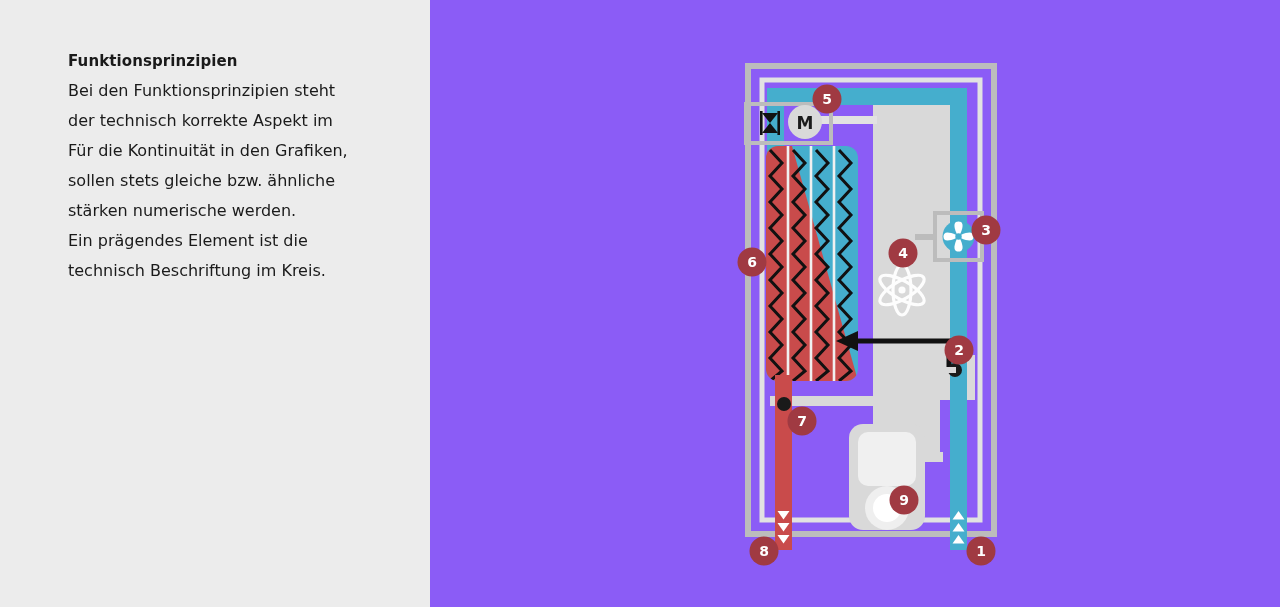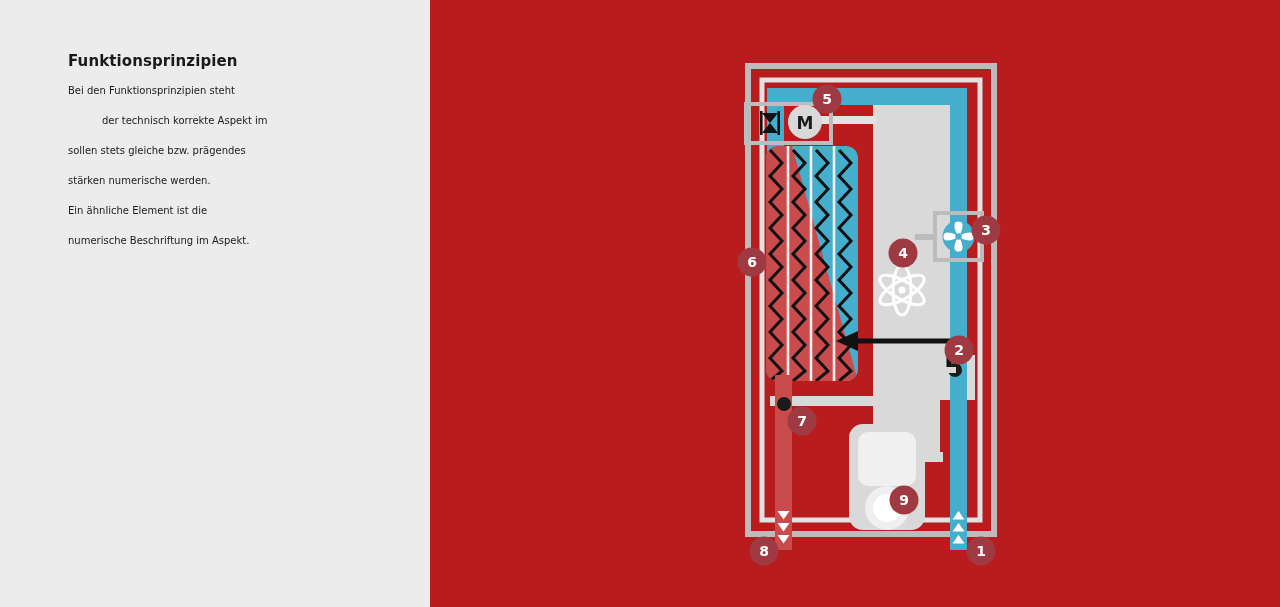--- a/index.html
+++ b/index.html
@@ -11,21 +11,21 @@
   body {
     width: 1280px;
     height: 607px;
     overflow: hidden;
     font-family: "DejaVu Sans", "Liberation Sans", sans-serif;
   }
   #page {
     position: relative;
     width: 1280px;
     height: 607px;
-    background: #b91c1c;
+    background: #8b5cf6;
     text-decoration: underline;
   }
   
   #sidebar {
     position: absolute;
     left: 0;
     top: 0;
     width: 430px;
     height: 607px;
     background: #ececec;
@@ -38,21 +38,21 @@
   }
   #panel-title {
     font-size: 15px;
     font-weight: bold;
     color: #1a1a1a;
     line-height: 30px;
     margin: 0 0 0 0;
     letter-spacing: 0.1px;
   }
   .para {
-    font-size: 10px;
+    font-size: 16px;
     color: #1a1a1a;
     line-height: 30px;
     text-align: justify;
     text-align-last: left;
     margin: 0;
     -webkit-hyphens: none;
     hyphens: none;
   }
   
   #diagram {
@@ -78,25 +78,26 @@
 </style>
 </head>
 <body>
 
 <div id="page">
 
   <div id="sidebar">
     <div id="text-block">
       <div id="panel-title">Funktionsprinzipien</div>
       <div class="para" style="text-align:justify;">Bei den Funktionsprinzipien steht</div>
-      <div class="para" style="text-align:justify;margin-left:34px;">der technisch korrekte Aspekt im</div>
-      <div class="para" style="text-align:justify;">sollen stets gleiche bzw. prägendes</div>
+      <div class="para" style="text-align:justify;">der technisch korrekte Aspekt im</div>
+      <div class="para" style="text-align:justify;">Für die Kontinuität in den Grafiken,</div>
+      <div class="para" style="text-align:justify;">sollen stets gleiche bzw. ähnliche</div>
       <div class="para">stärken numerische werden.</div>
-      <div class="para" style="text-align:justify;">Ein ähnliche Element ist die</div>
-      <div class="para">numerische Beschriftung im Aspekt.</div>
+      <div class="para" style="text-align:justify;">Ein prägendes Element ist die</div>
+      <div class="para">technisch Beschriftung im Kreis.</div>
     </div>
   </div>
 
   <div id="diagram">
   <svg width="850" height="607" viewBox="0 0 850 607" xmlns="http://www.w3.org/2000/svg">
 
     <defs>
 
       <clipPath id="hxClip">
         <rect x="336" y="146" width="92" height="235" rx="12" ry="12"></rect>

